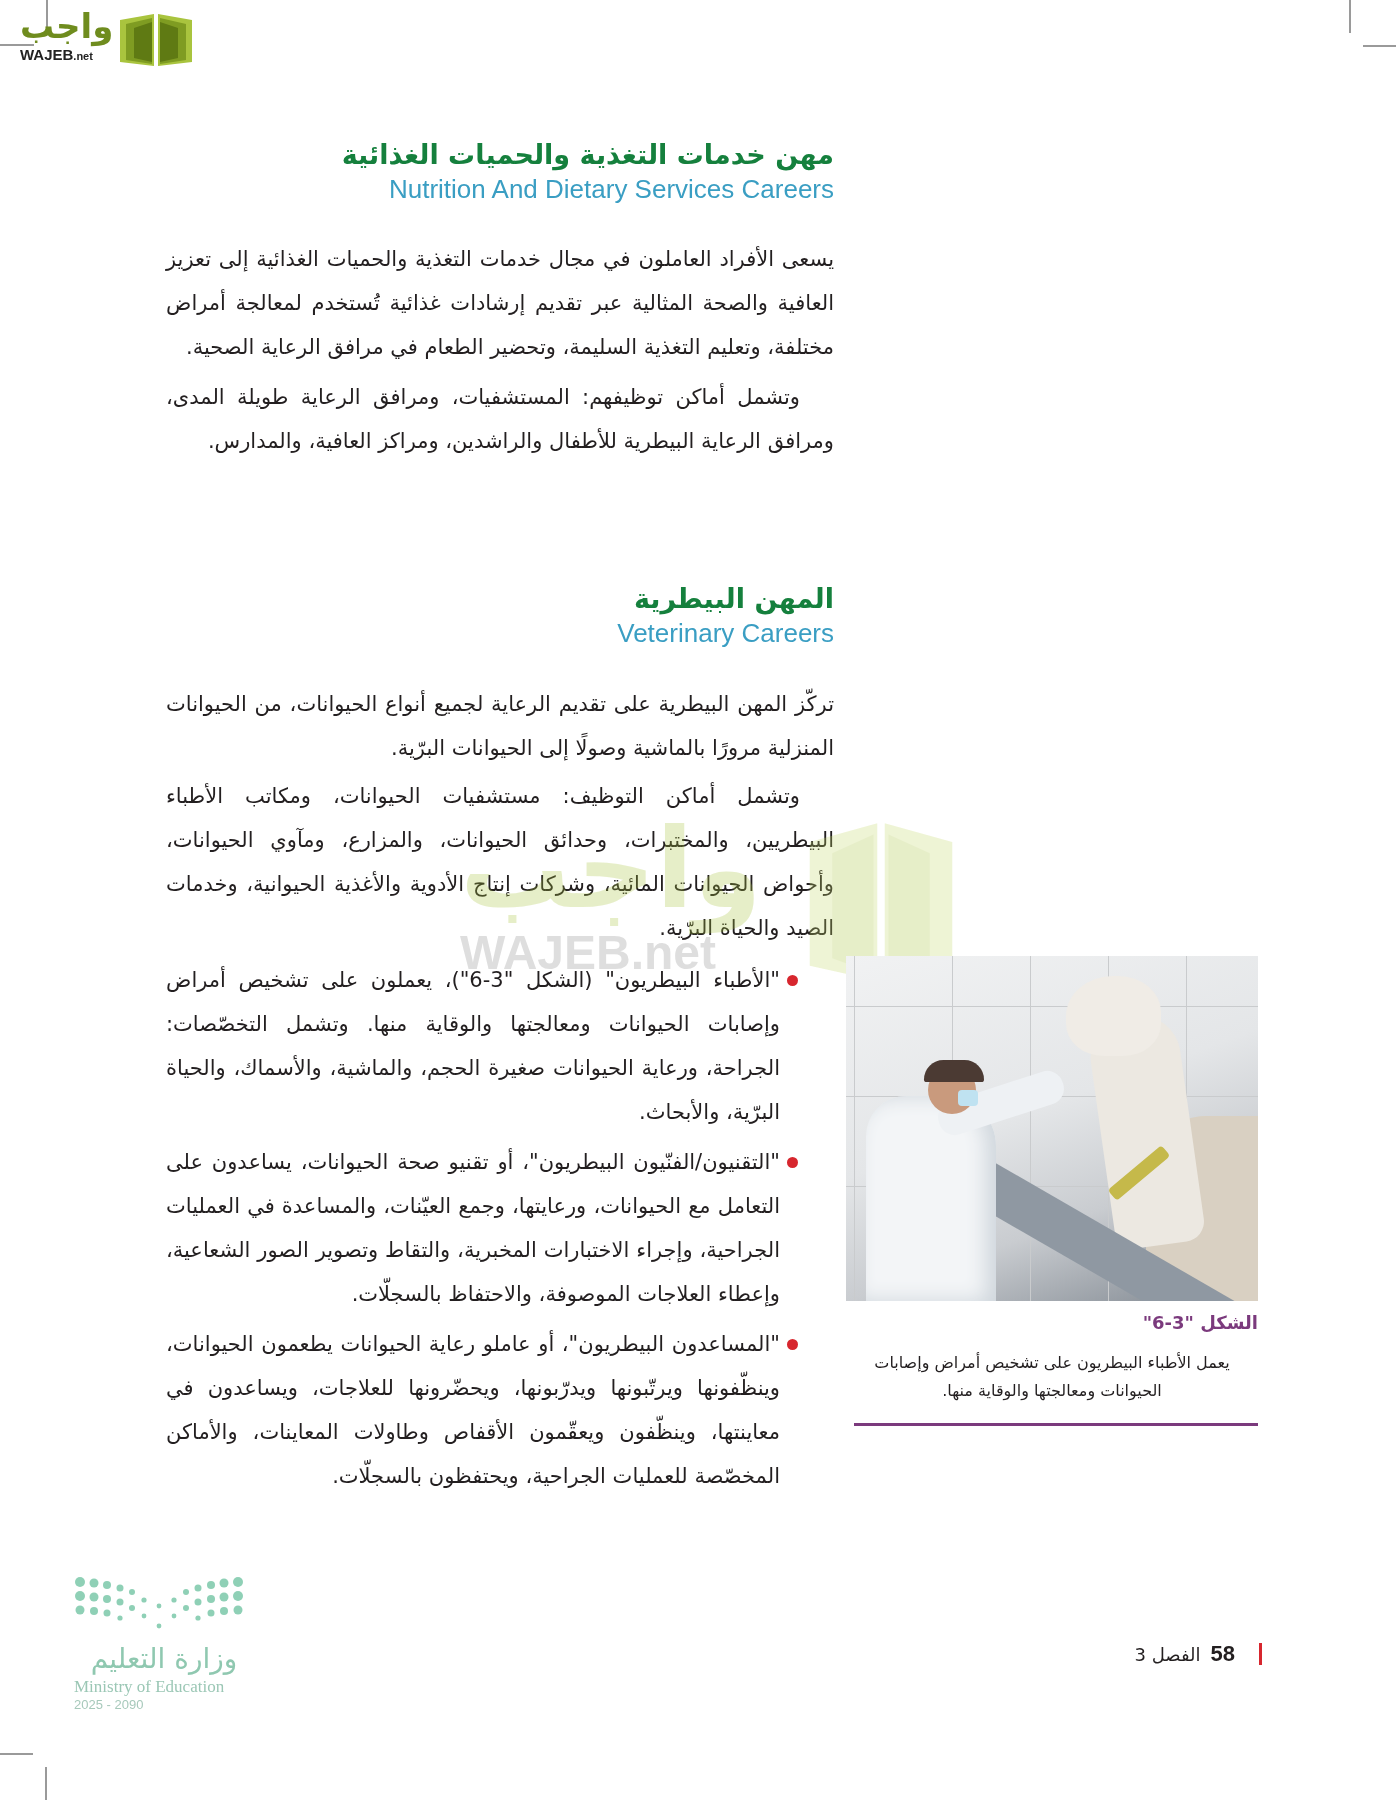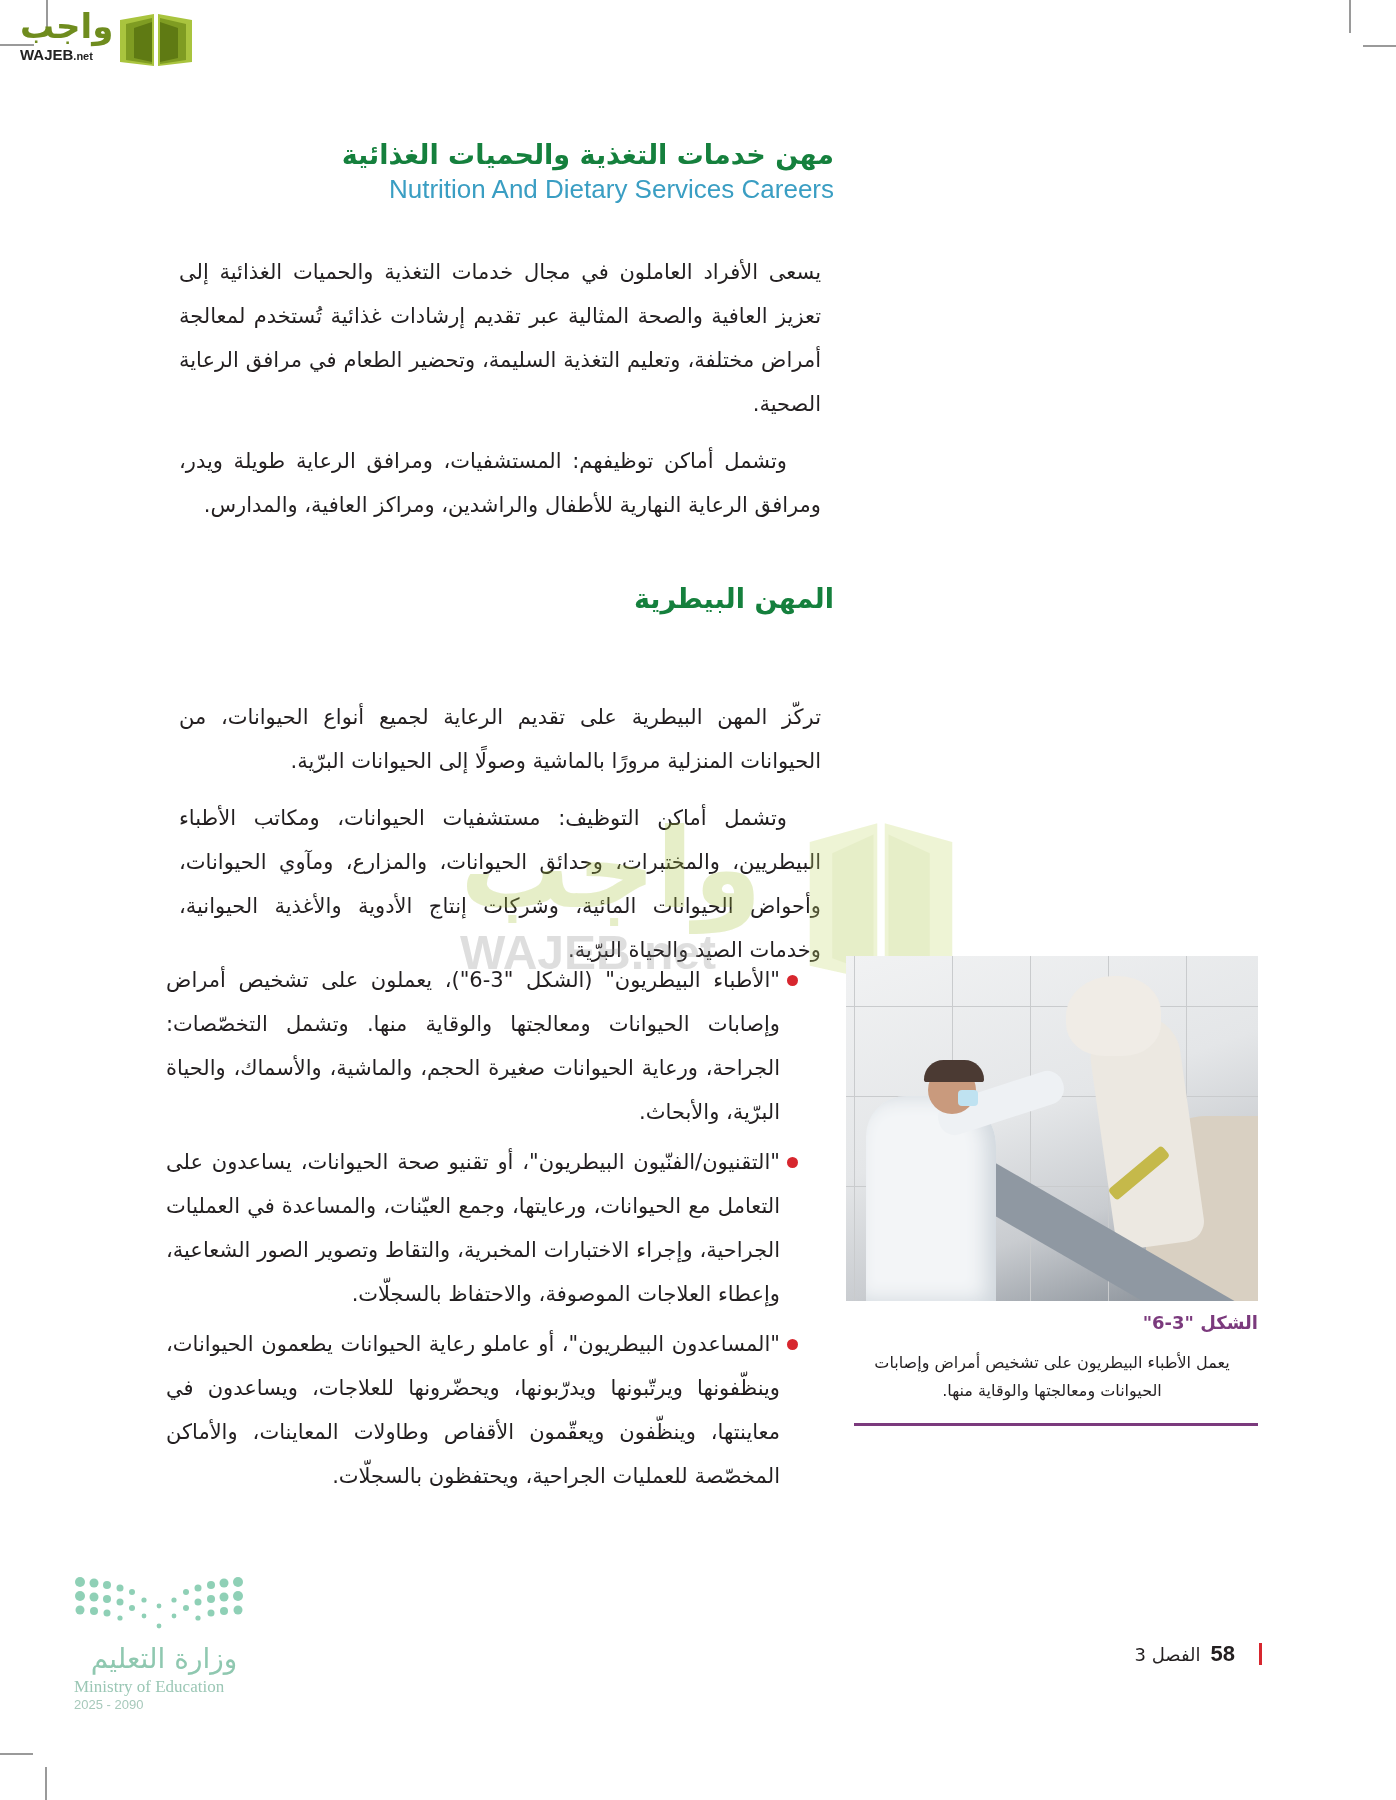--- a/index.html
+++ b/index.html
@@ -7,21 +7,21 @@
          font-family:"DejaVu Sans", sans-serif; color:#231f20; }
   .crop { position:absolute; background:#9a9a9a; }
   .logo { position:absolute; left:8px; top:6px; width:180px; height:60px; }
   .logo-ar { position:absolute; left:12px; top:0px; font-size:34px; font-weight:bold; color:#6f8c1e; direction:rtl; line-height:40px; }
   .logo-en { position:absolute; left:12px; top:40px; font-size:15px; font-weight:bold; color:#222; font-family:"Liberation Sans", sans-serif; }
   .logo-en small { font-size:11px; }
   .book { position:absolute; left:108px; top:4px; width:80px; height:58px; }
   .col { position:absolute; right:562px; width:668px; direction:rtl; text-align:justify; }
   .h-ar { font-size:27px; font-weight:bold; color:#15803d; line-height:34px; margin:0; text-align:right; }
   .h-en { font-family:"Liberation Sans", sans-serif; font-size:26px; font-weight:normal; color:#3a9ec3; line-height:34px; margin:0; text-align:right; direction:ltr; }
-  .p { font-size:21px; line-height:44px; margin:13px; text-align-last:right; }
+  .p { font-size:21px; line-height:44px; margin:0; text-align-last:right; }
   .indent { text-indent:34px; }
   .bullets { position:absolute; right:616px; width:614px; direction:rtl; }
   .bullet { position:relative; font-size:21px; line-height:44px; margin:0 0 6px 0; text-align:justify; text-align-last:right; }
   .dot { position:absolute; right:-18px; top:17px; width:11px; height:11px; border-radius:50%; background:#d7262e; }
   .figure { position:absolute; left:846px; top:956px; width:412px; height:345px;
             background:linear-gradient(160deg,#f1f2f3 0%,#e4e6e8 45%,#c9ccd0 70%,#7c848d 100%); overflow:hidden; }
   .tile-h { position:absolute; left:0; right:0; height:1px; background:#c9cbcd; }
   .tile-v { position:absolute; top:0; bottom:0; width:1px; background:#c9cbcd; }
   .rail { position:absolute; left:120px; top:190px; width:420px; height:46px; background:#8f98a2; transform:rotate(30deg); transform-origin:left top; }
   .vet-coat { position:absolute; left:20px; top:140px; width:130px; height:205px; background:#f3f5f7; border-radius:40px 50px 0 0; box-shadow:inset -10px 0 20px #cfd6dc; }
@@ -71,25 +71,26 @@
     <path d="M62 18 L44 12 L44 52 L62 48 Z" fill="#5f7a13"></path>
   </svg>
 </div>
 
 <div class="col" style="top:138px;">
   <h2 class="h-ar">مهن خدمات التغذية والحميات الغذائية</h2>
   <h2 class="h-en">Nutrition And Dietary Services Careers</h2>
 </div>
 <div class="col" style="top:237px;">
   <p class="p">يسعى الأفراد العاملون في مجال خدمات التغذية والحميات الغذائية إلى تعزيز العافية والصحة المثالية عبر تقديم إرشادات غذائية تُستخدم لمعالجة أمراض مختلفة، وتعليم التغذية السليمة، وتحضير الطعام في مرافق الرعاية الصحية.</p>
-  <p class="p indent" style="margin-top:6px;">وتشمل أماكن توظيفهم: المستشفيات، ومرافق الرعاية طويلة ويدر، ومرافق الرعاية النهارية للأطفال والراشدين، ومراكز العافية، والمدارس.</p>
+  <p class="p indent" style="margin-top:6px;">وتشمل أماكن توظيفهم: المستشفيات، ومرافق الرعاية طويلة المدى، ومرافق الرعاية البيطرية للأطفال والراشدين، ومراكز العافية، والمدارس.</p>
 </div>
 
 <div class="col" style="top:582px;">
   <h2 class="h-ar">المهن البيطرية</h2>
+  <h2 class="h-en">Veterinary Careers</h2>
 </div>
 <div class="col" style="top:682px;">
   <p class="p">تركّز المهن البيطرية على تقديم الرعاية لجميع أنواع الحيوانات، من الحيوانات المنزلية مرورًا بالماشية وصولًا إلى الحيوانات البرّية.</p>
   <p class="p indent" style="margin-top:4px;">وتشمل أماكن التوظيف: مستشفيات الحيوانات، ومكاتب الأطباء البيطريين، والمختبرات، وحدائق الحيوانات، والمزارع، ومآوي الحيوانات، وأحواض الحيوانات المائية، وشركات إنتاج الأدوية والأغذية الحيوانية، وخدمات الصيد والحياة البرّية.</p>
 </div>
 
 <div class="watermark">
   <div class="wm-ar">واجب</div>
   <div class="wm-en"><span>WAJEB</span><span>.net</span></div>
   <svg class="wm-book" viewBox="0 0 80 90">

